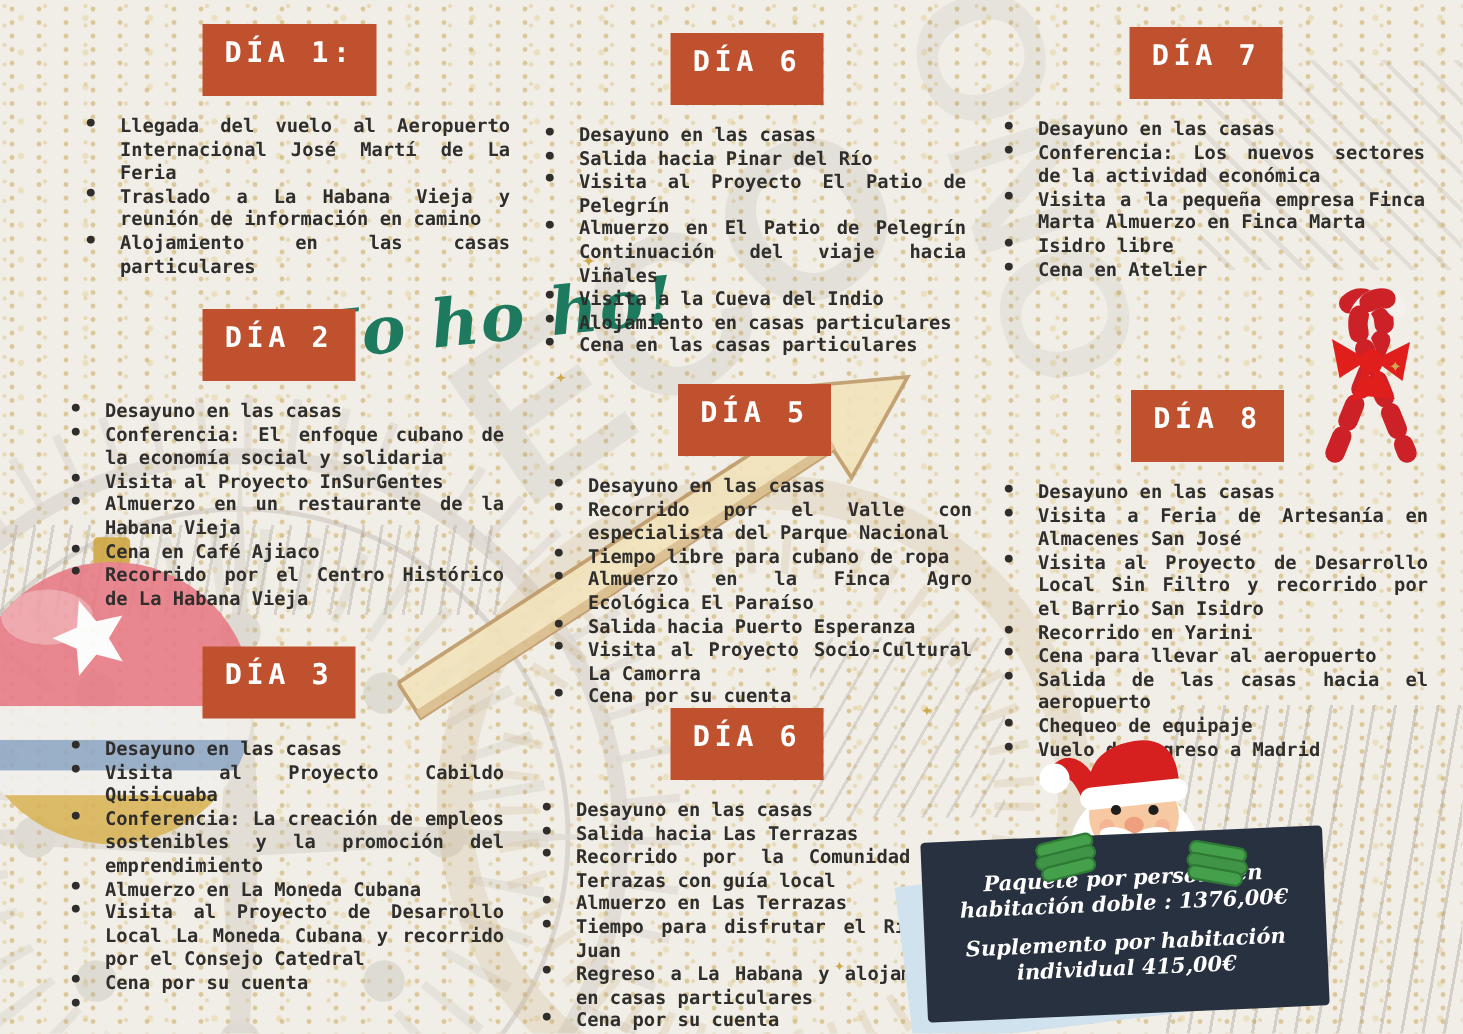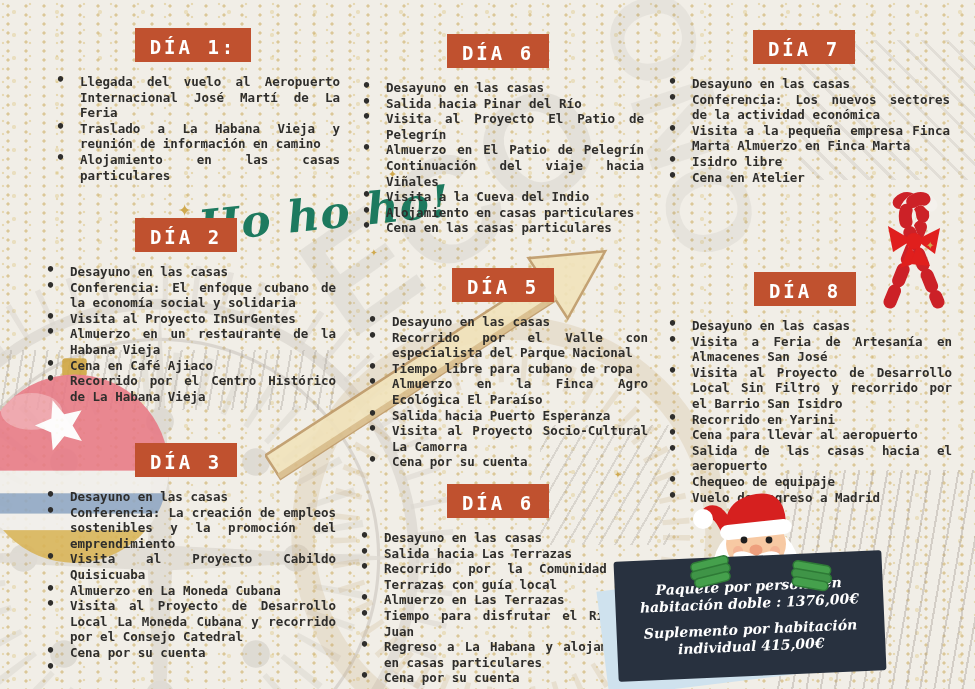--- a/index.html
+++ b/index.html
@@ -45,22 +45,22 @@
   .day{position:absolute;z-index:5;}
   .d1{left:46px;top:16px;width:294px;}
   .d2{left:36px;top:206px;width:300px;}
   .d3{left:36px;top:431px;width:300px;}
   .d4{left:352px;top:22px;width:292px;}
   .d5{left:358px;top:256px;width:290px;}
   .d6{left:350px;top:472px;width:296px;}
   .d7{left:658px;top:18px;width:292px;}
   .d8{left:658px;top:260px;width:294px;}
   .day-header{
-    margin:12px auto;width:fit-content;background:#c0512f;color:#ffffff;
-    font-size:19px;font-weight:bold;letter-spacing:3px;padding:8px 15px 4px;
+    margin:0 auto;width:fit-content;background:#c0512f;color:#ffffff;
+    font-size:19px;font-weight:bold;letter-spacing:3px;padding:8px 15px 18px;
     font-family:"DejaVu Sans Mono","Liberation Mono",monospace;
   }
   .items{margin:12px 0 0;padding:0;list-style:none;}
   .items li{
     position:relative;padding-left:34px;margin:0;min-height:15.6px;
     font-size:12.5px;line-height:15.6px;font-weight:bold;color:#2f2e2c;
     text-align:justify;
   }
   .items li::before{content:"•";position:absolute;left:10px;top:-1px;font-size:15px;}
 
@@ -191,22 +191,22 @@
       <li>Visita al Proyecto InSurGentes</li>
       <li>Almuerzo en un restaurante de la Habana Vieja</li>
       <li>Cena en Café Ajiaco</li>
       <li>Recorrido por el Centro Histórico de La Habana Vieja</li>
     </ul>
 </section>
 <section class="day d3">
   <h2 class="day-header">DÍA 3</h2>
   <ul class="items">
       <li>Desayuno en las casas</li>
+      <li>Visita al Proyecto Cabildo Quisicuaba</li>
       <li>Conferencia: La creación de empleos sostenibles y la promoción del emprendimiento</li>
-      <li>Visita al Proyecto Cabildo Quisicuaba</li>
       <li>Almuerzo en La Moneda Cubana</li>
       <li>Visita al Proyecto de Desarrollo Local La Moneda Cubana y recorrido por el Consejo Catedral</li>
       <li>Cena por su cuenta</li>
       <li></li>
     </ul>
 </section>
 <section class="day d4">
   <h2 class="day-header">DÍA 6</h2>
   <ul class="items">
       <li>Desayuno en las casas</li>

